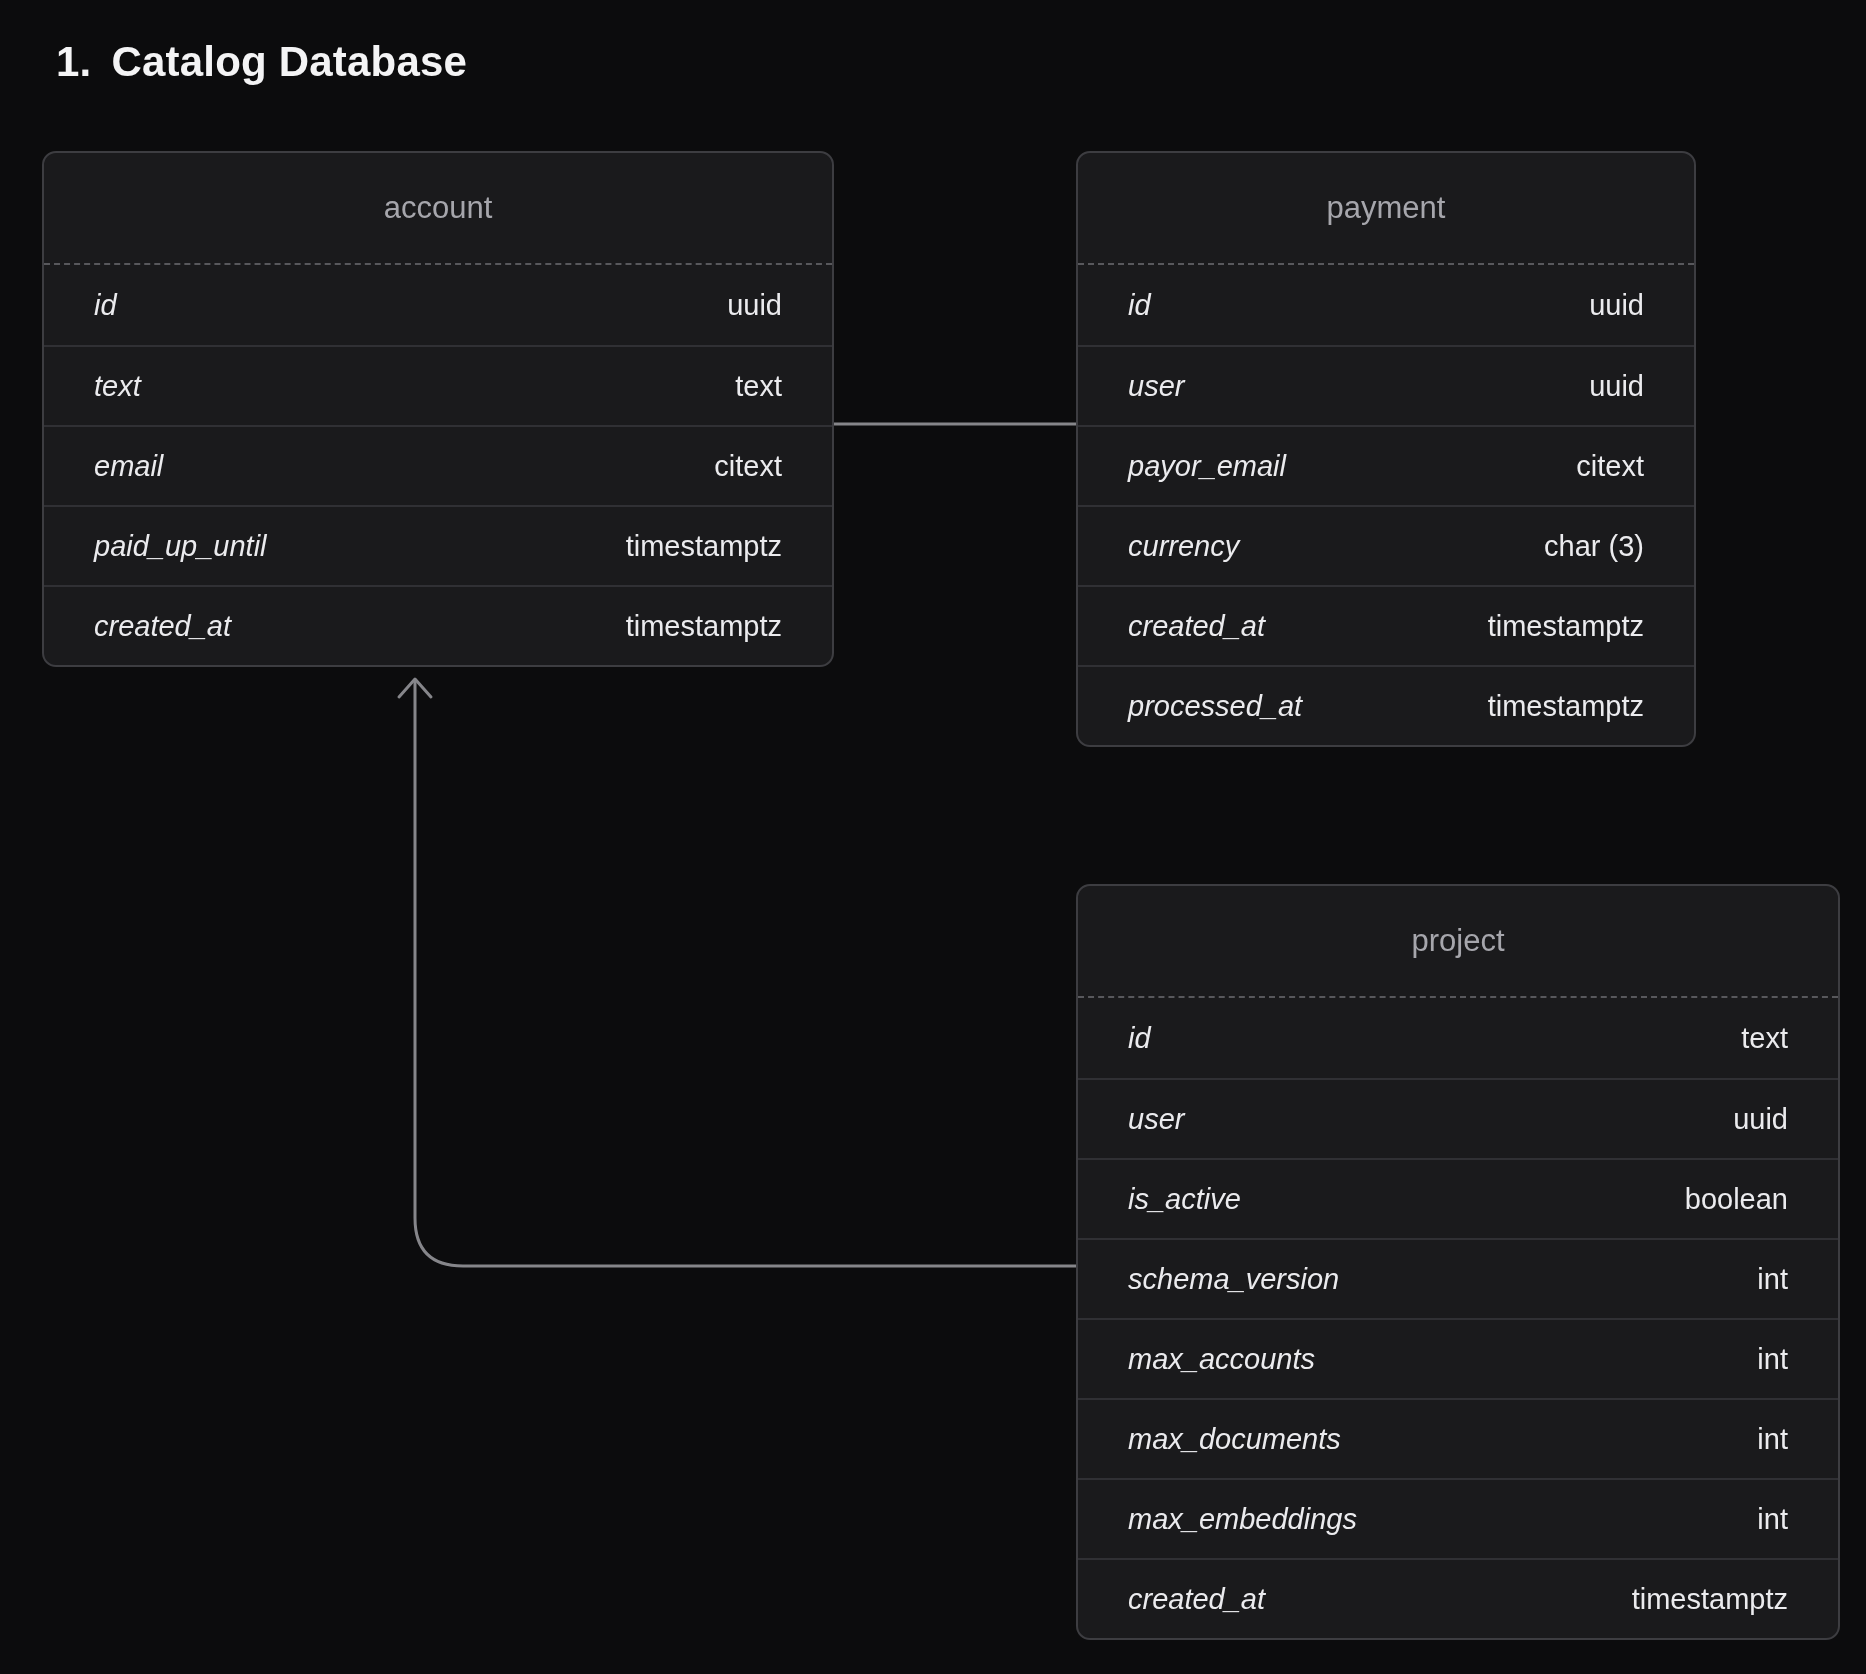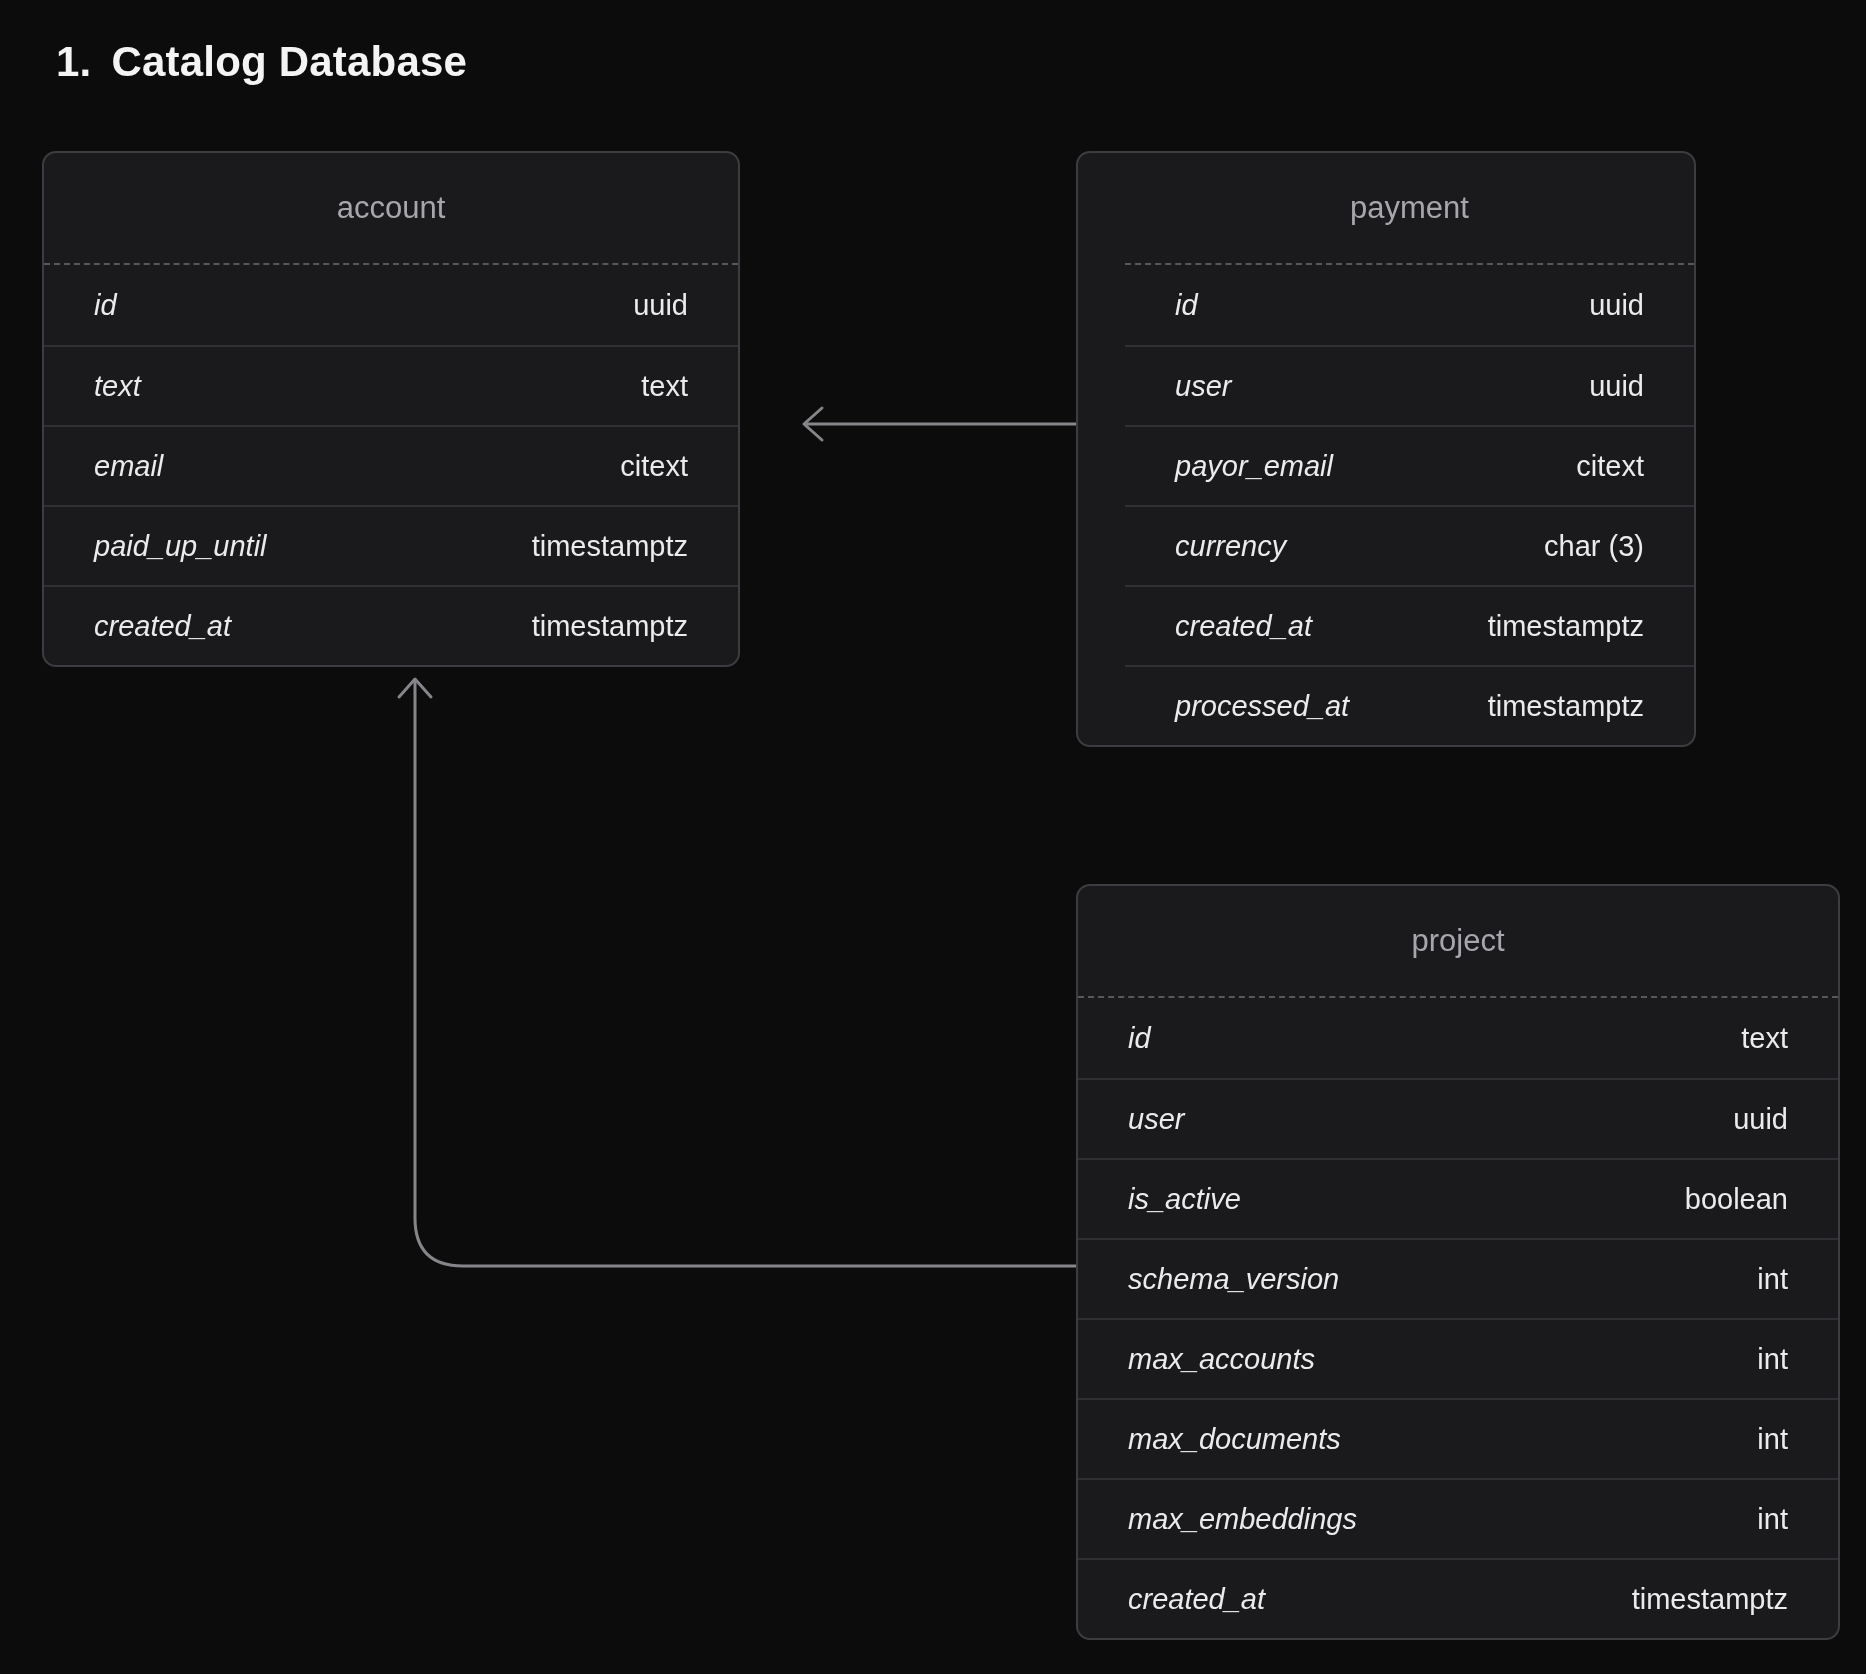--- a/index.html
+++ b/index.html
@@ -58,21 +58,21 @@
     <span>1.</span>
     <span>Catalog Database</span>
   </h1>
   <svg id="connector-layer" width="1866" height="1674" viewBox="0 0 1866 1674">
       <path d="M 1076 424 L 806 424" class="conn"></path>
       <path d="M 822 408 L 804 424 L 822 440" class="conn"></path>
       <path d="M 1076 1266 L 463 1266 Q 415 1266 415 1218 L 415 680" class="conn"></path>
       <path d="M 399 697 L 415 679 L 431 697" class="conn"></path>
     </svg>
   <div id="nodes">
-      <div class="node" style="left: 42px; top: 151px; width: 698px;">
+      <div class="node" style="left: 42px; top: 151px; width: 792px;">
         <div class="node-header">account</div>
         <div class="field-row">
           <span class="field-name">id</span>
           <span class="field-type">uuid</span>
         </div>
         <div class="field-row">
           <span class="field-name">text</span>
           <span class="field-type">text</span>
         </div>
         <div class="field-row">
@@ -81,21 +81,21 @@
         </div>
         <div class="field-row">
           <span class="field-name">paid_up_until</span>
           <span class="field-type">timestamptz</span>
         </div>
         <div class="field-row">
           <span class="field-name">created_at</span>
           <span class="field-type">timestamptz</span>
         </div>
       </div>
-      <div class="node" style="left: 1076px; top: 151px; width: 620px; padding-left: 47px;">
+      <div class="node" style="left: 1076px; top: 151px; width: 620px;">
         <div class="node-header">payment</div>
         <div class="field-row">
           <span class="field-name">id</span>
           <span class="field-type">uuid</span>
         </div>
         <div class="field-row">
           <span class="field-name">user</span>
           <span class="field-type">uuid</span>
         </div>
         <div class="field-row">

